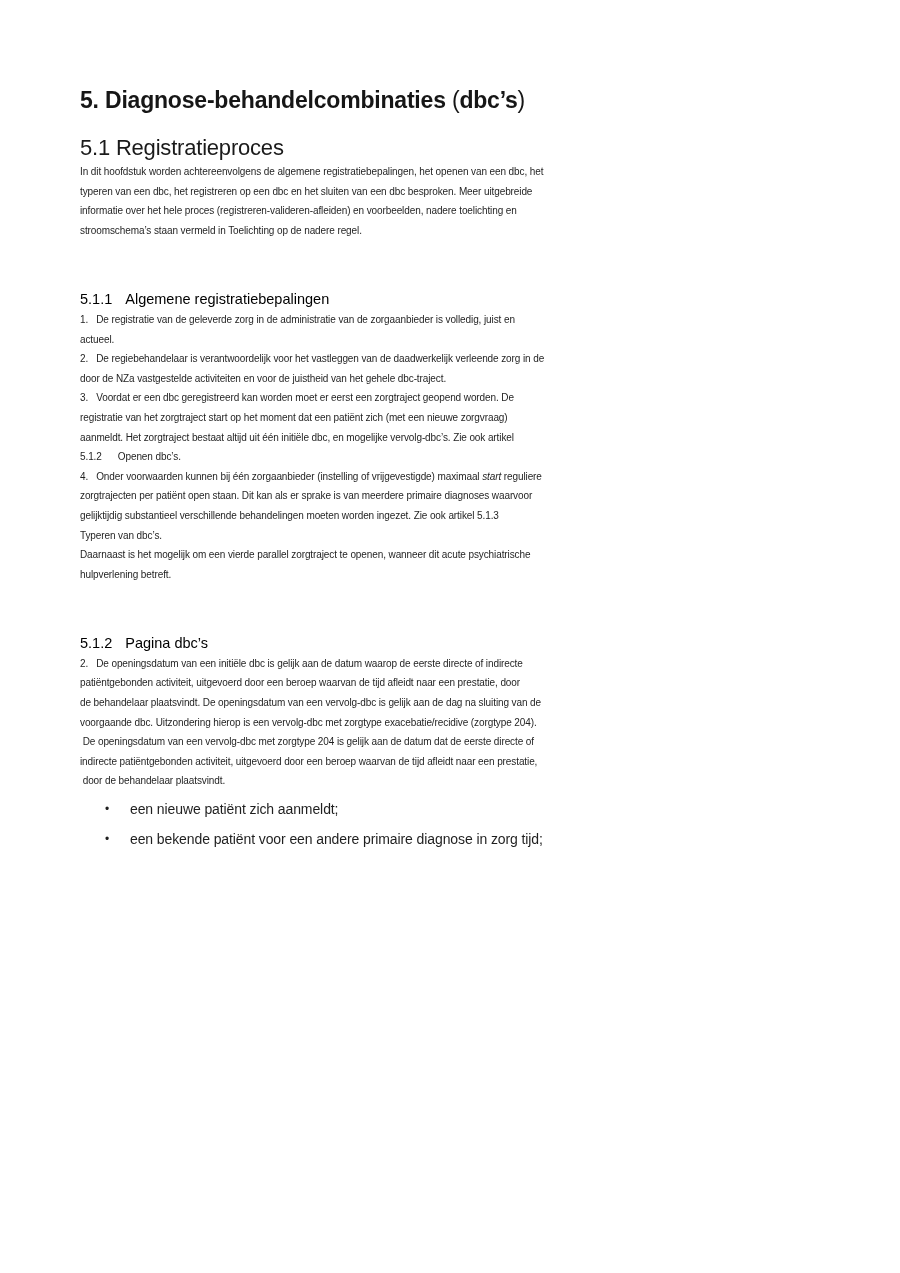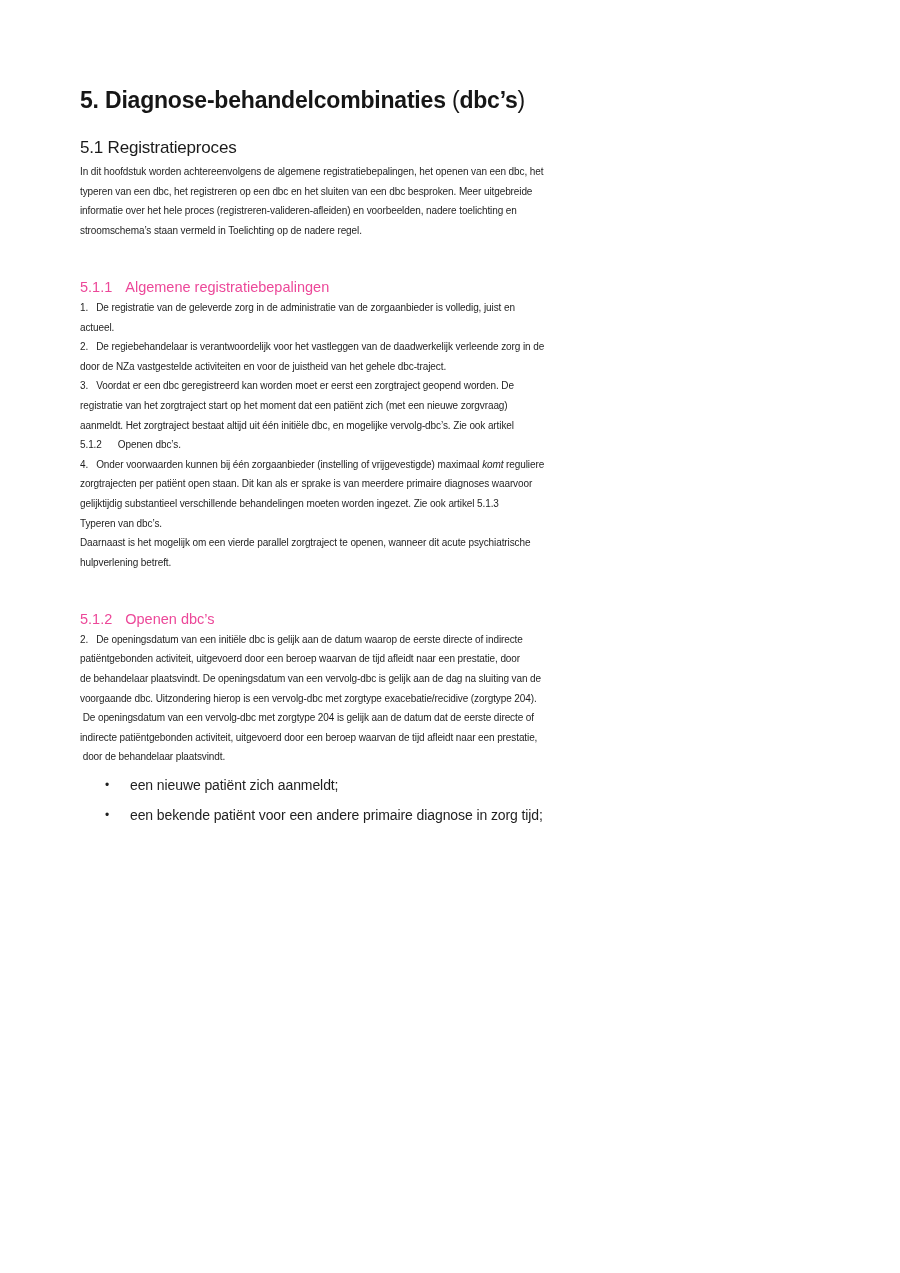--- a/index.html
+++ b/index.html
@@ -21,34 +21,34 @@
     line-height: 26px;
     font-weight: 700;
     color: #161616;
     letter-spacing: -0.2px;
     white-space: pre-wrap;
   }
   h1.doc-title .normal-weight { font-weight: 400; }
 
   h2.section-title {
     margin: 21px 0 0 0;
-    font-size: 17px;
+    font-size: 22px;
     line-height: 28px;
     font-weight: 400;
     color: #1a1a1a;
     letter-spacing: -0.2px;
     white-space: pre-wrap;
   }
 
   h3.subsection-title {
-    margin: 38px 0 0 0;
+    margin: 50px 0 0 0;
     font-size: 14.5px;
     line-height: 19.6px;
     font-weight: 400;
-    color: #ec4899;
+    color: #000000;
     white-space: pre-wrap;
   }
   h3.subsection-title .sub-num { margin-right: 13px; }
 
   p.body-text {
     margin: 0;
     font-size: 10px;
     line-height: 19.6px;
     letter-spacing: -0.1px;
     white-space: pre-wrap;
@@ -114,29 +114,29 @@
 actueel.</p>
 
     <p class="body-text mt38">2.   De regiebehandelaar is verantwoordelijk voor het vastleggen van de daadwerkelijk verleende zorg in de
 door de NZa vastgestelde activiteiten en voor de juistheid van het gehele dbc-traject.</p>
 
     <p class="body-text mt38">3.   Voordat er een dbc geregistreerd kan worden moet er eerst een zorgtraject geopend worden. De
 registratie van het zorgtraject start op het moment dat een patiënt zich (met een nieuwe zorgvraag)
 aanmeldt. Het zorgtraject bestaat altijd uit één initiële dbc, en mogelijke vervolg-dbc’s. Zie ook artikel
 5.1.2      Openen dbc’s.</p>
 
-    <p class="body-text mt39"><span>4.   Onder voorwaarden kunnen bij één zorgaanbieder (instelling of vrijgevestigde) maximaal </span><span class="italic">komt</span><span> reguliere
+    <p class="body-text mt39"><span>4.   Onder voorwaarden kunnen bij één zorgaanbieder (instelling of vrijgevestigde) maximaal </span><span class="italic">start</span><span> reguliere
 zorgtrajecten per patiënt open staan. Dit kan als er sprake is van meerdere primaire diagnoses waarvoor
 gelijktijdig substantieel verschillende behandelingen moeten worden ingezet. Zie ook artikel 5.1.3
 Typeren van dbc’s.</span></p>
 
     <p class="body-text mt10">Daarnaast is het mogelijk om een vierde parallel zorgtraject te openen, wanneer dit acute psychiatrische
 hulpverlening betreft.</p>
 
-    <h3 class="subsection-title"><span class="sub-num">5.1.2</span><span>Openen dbc’s</span></h3>
+    <h3 class="subsection-title"><span class="sub-num">5.1.2</span><span>Pagina dbc’s</span></h3>
 
 
     <p class="body-text mt35">2.   De openingsdatum van een initiële dbc is gelijk aan de datum waarop de eerste directe of indirecte
 patiëntgebonden activiteit, uitgevoerd door een beroep waarvan de tijd afleidt naar een prestatie, door
 de behandelaar plaatsvindt. De openingsdatum van een vervolg-dbc is gelijk aan de dag na sluiting van de
 voorgaande dbc. Uitzondering hierop is een vervolg-dbc met zorgtype exacebatie/recidive (zorgtype 204).
  De openingsdatum van een vervolg-dbc met zorgtype 204 is gelijk aan de datum dat de eerste directe of
 indirecte patiëntgebonden activiteit, uitgevoerd door een beroep waarvan de tijd afleidt naar een prestatie,
  door de behandelaar plaatsvindt.</p>
 

